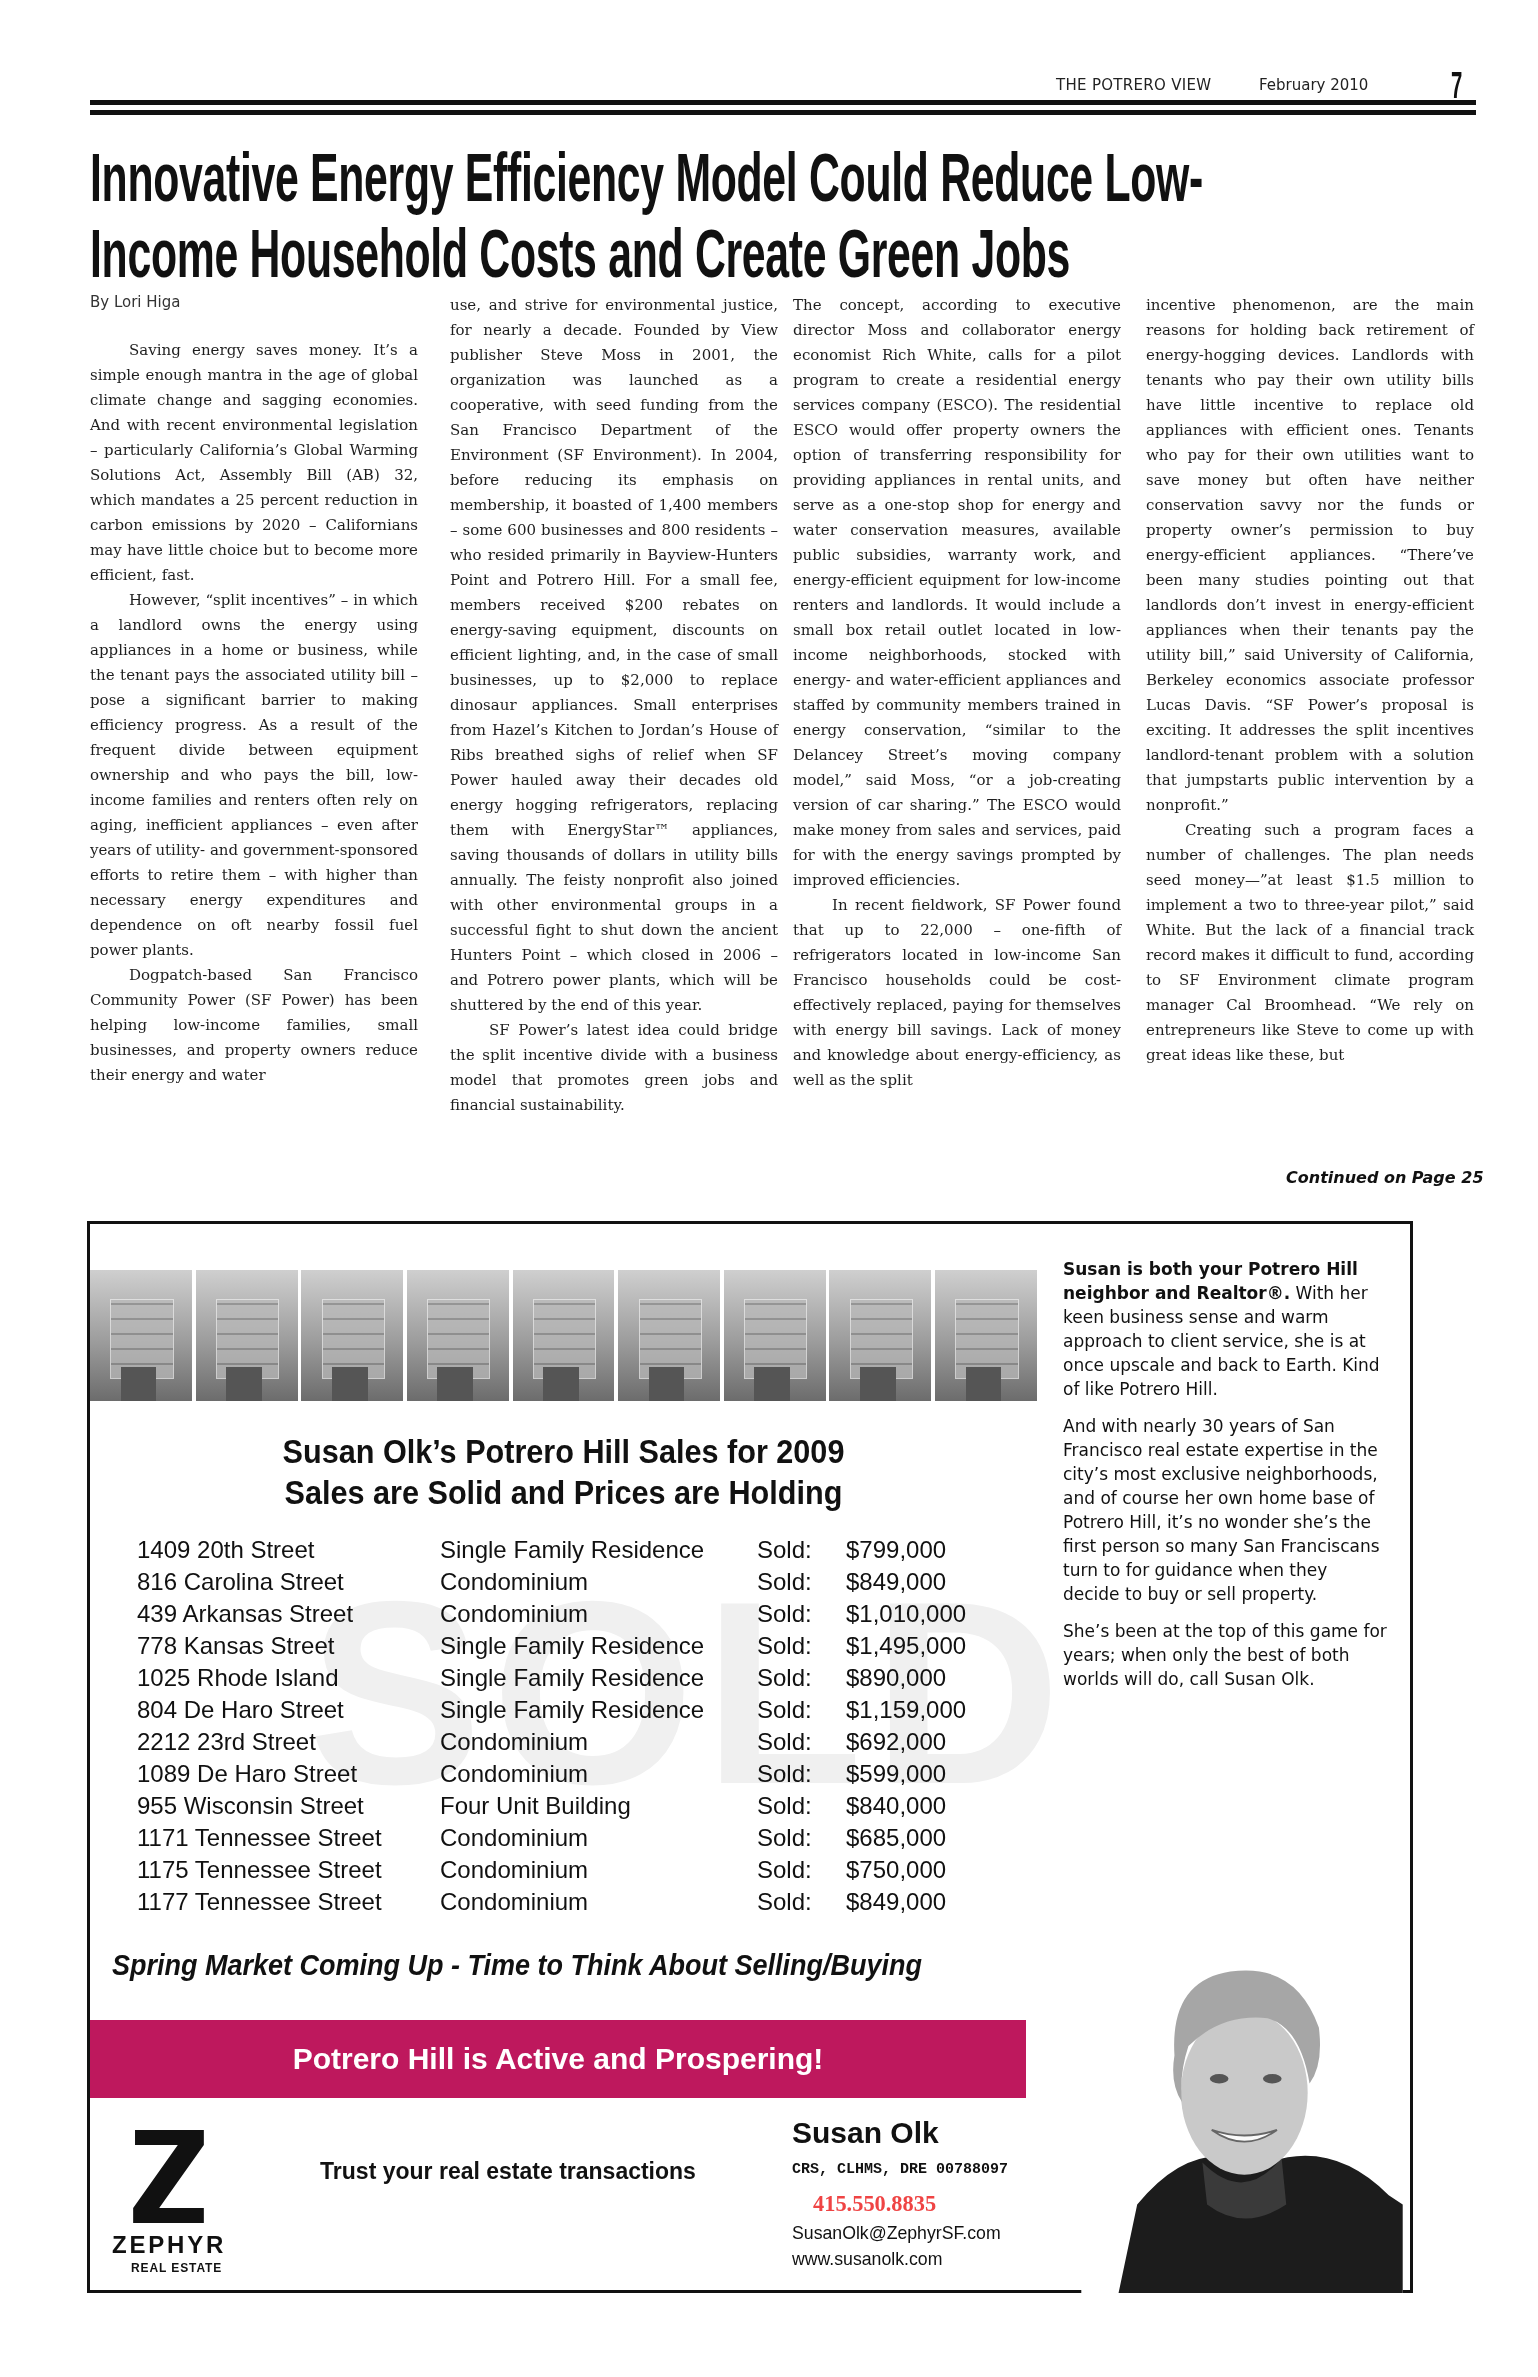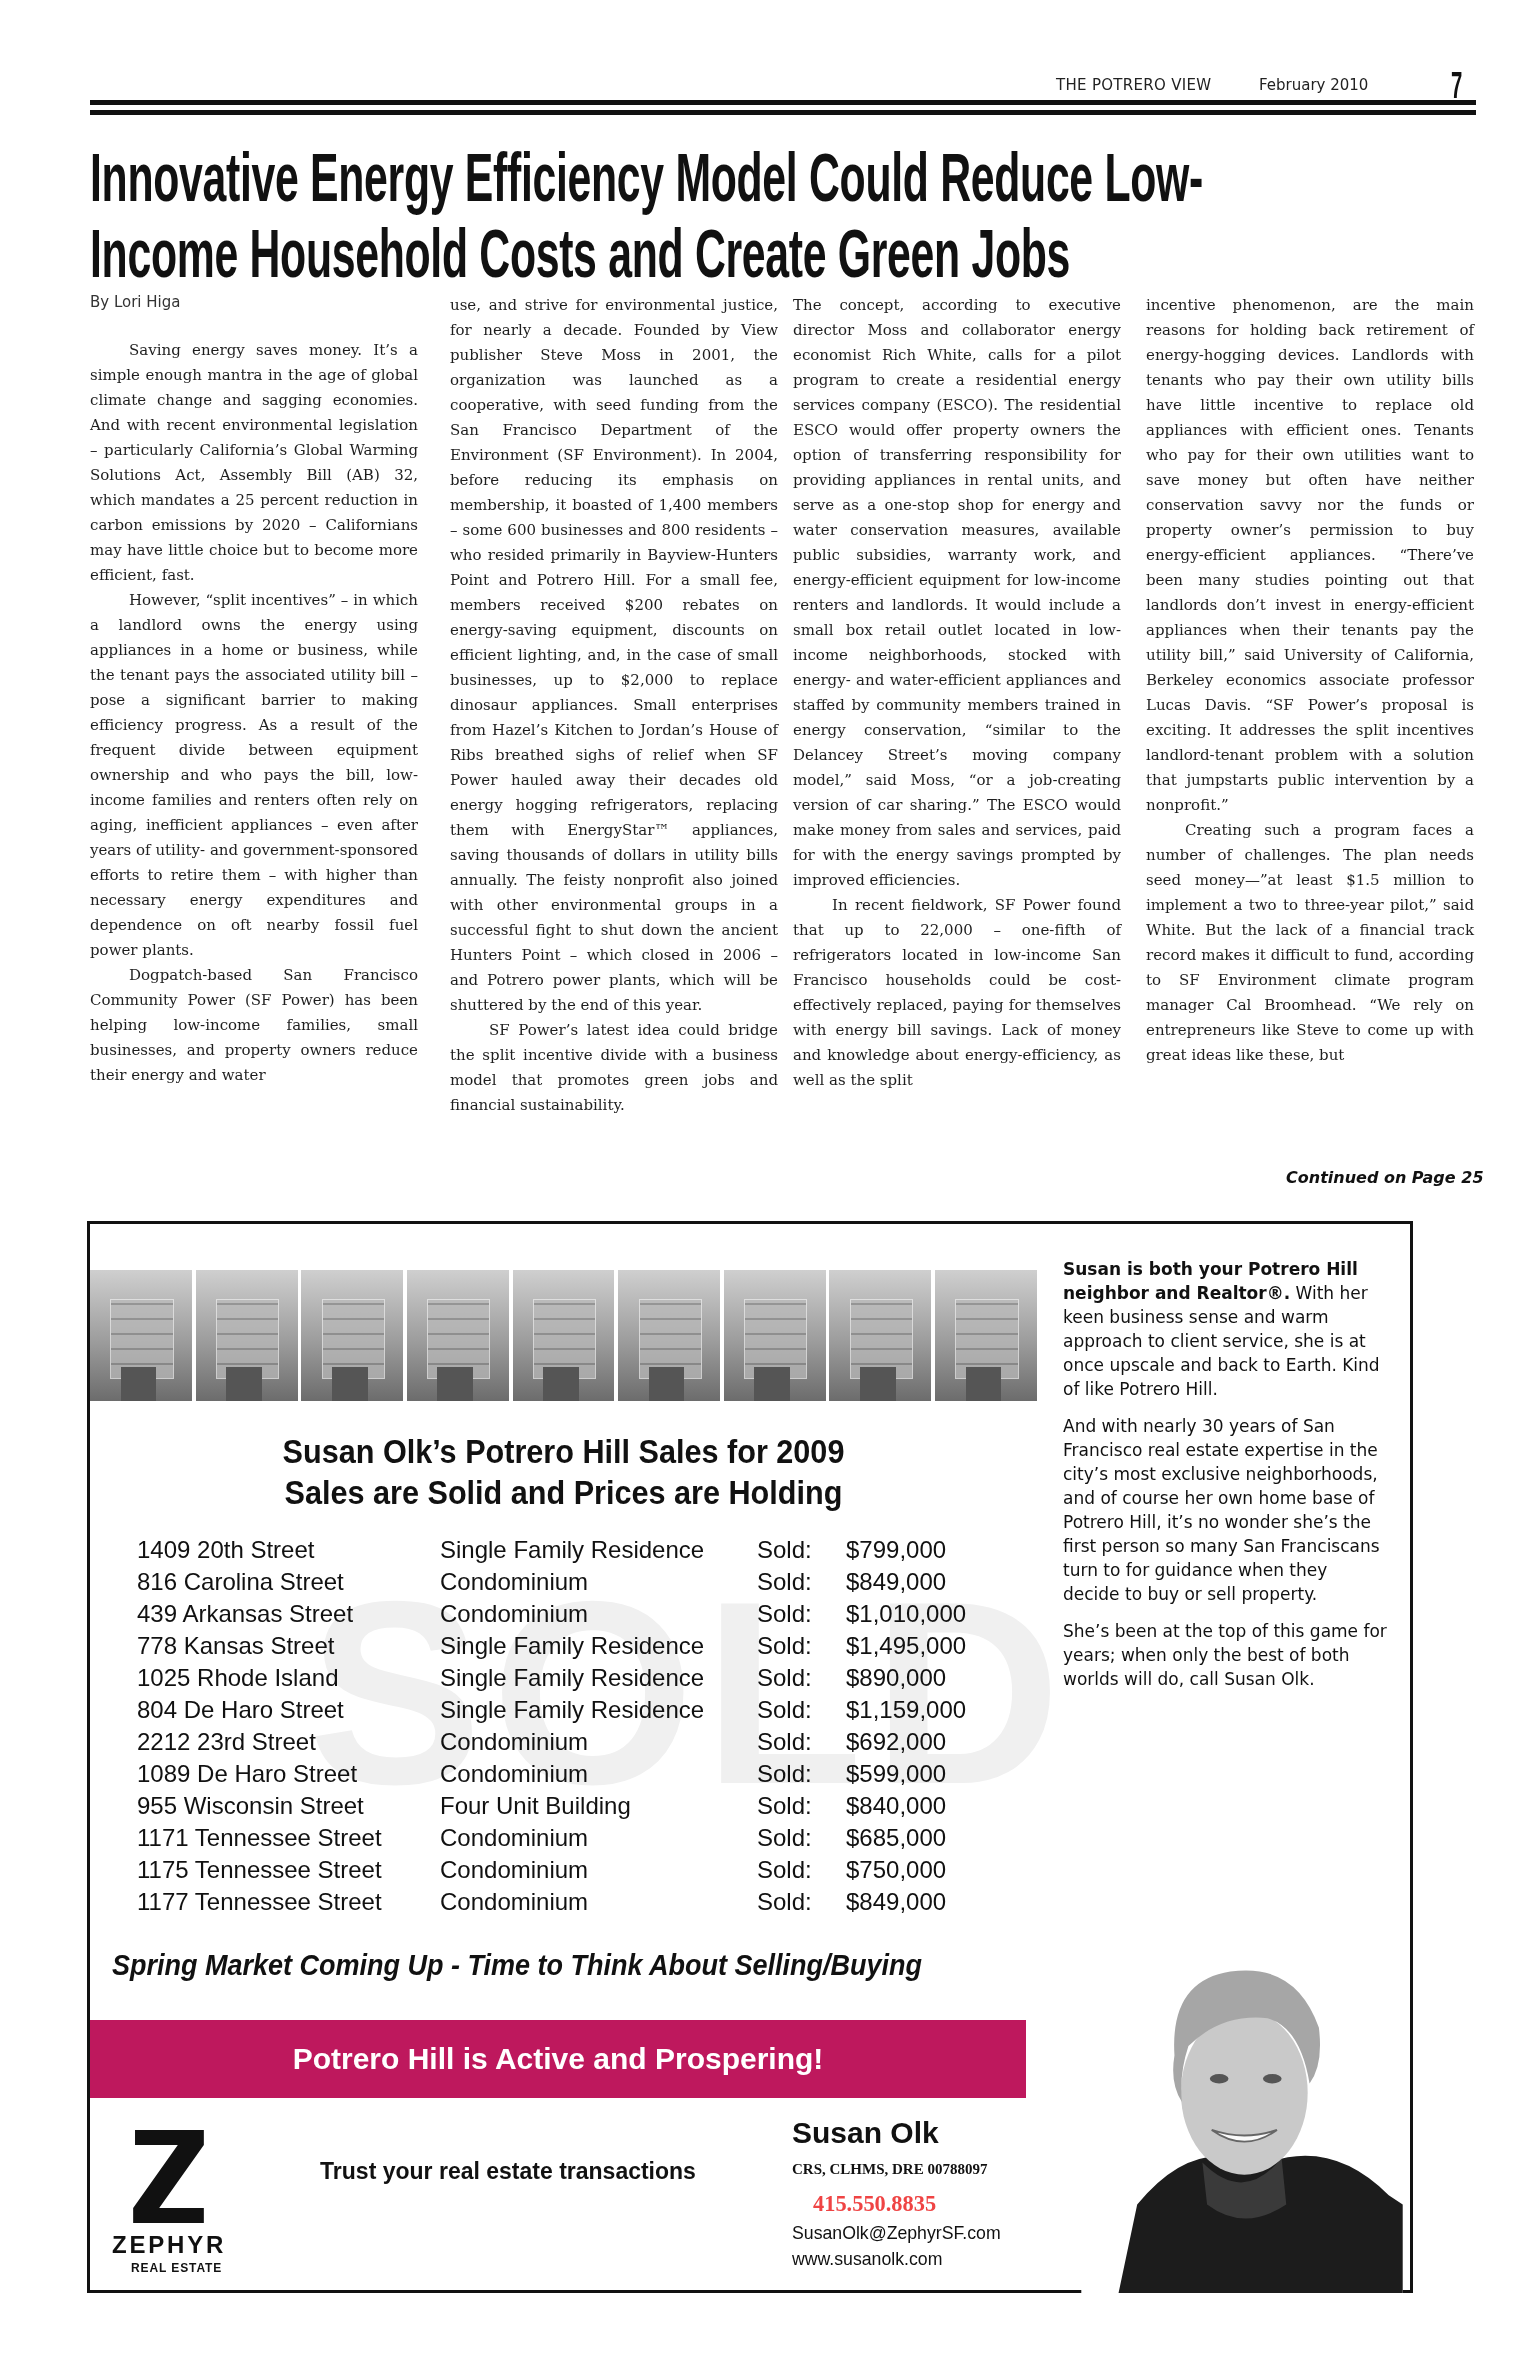--- a/index.html
+++ b/index.html
@@ -41,21 +41,21 @@
   .s-type { width: 317px; }
   .s-sold { width: 89px; }
   .s-price { width: 103px; }
   .spring { left: 112px; top: 1948px; font-family: "Liberation Sans", sans-serif; font-weight: bold; font-style: italic; font-size: 30px; color: #111; transform: scaleX(0.9); transform-origin: left top; }
   .black-band { left: 90px; top: 2020px; width: 936px; height: 78px; background: #be185d; color: #fff; display: flex; align-items: center; justify-content: center; font-family: "Liberation Sans", sans-serif; font-weight: bold; font-size: 30px; }
   .zephyr-z { left: 131px; top: 2130px; width: 75px; height: 93px; }
   .zephyr-name { left: 112px; top: 2231px; font-family: "Liberation Sans", sans-serif; font-weight: bold; font-size: 24px; letter-spacing: 2.8px; color: #111; }
   .zephyr-sub { left: 131px; top: 2261px; font-family: "Liberation Sans", sans-serif; font-weight: bold; font-size: 12px; letter-spacing: 0.9px; color: #111; }
   .trust { left: 298px; top: 2153px; width: 420px; text-align: center; font-family: "Liberation Sans", sans-serif; font-weight: bold; font-size: 23px; line-height: 37px; color: #111; }
   .agent-name { left: 792px; top: 2116px; font-family: "Liberation Sans", sans-serif; font-weight: bold; font-size: 30px; color: #111; }
-  .agent-creds { left: 792px; top: 2161px; font-family: Liberation Serif, serif; font-weight: bold; font-size: 15px; color: #111; }
+  .agent-creds { left: 792px; top: 2161px; font-family: Liberation Mono, monospace; font-weight: bold; font-size: 15px; color: #111; }
   .agent-phone { left: 792px; top: 2191px; font-family: Liberation Serif, serif; font-weight: bold; font-size: 22.4px; color: #ef4444; margin-left: 21px; }
   .agent-email { left: 792px; top: 2223px; font-family: "Liberation Sans", sans-serif; font-size: 17.7px; color: #111; }
   .agent-web { left: 792px; top: 2249px; font-family: "Liberation Sans", sans-serif; font-size: 17.7px; color: #111; }
   .bio { left: 1063px; top: 1257px; width: 326px; font-family: "DejaVu Sans", sans-serif; font-size: 17px; line-height: 24px; color: #111; }
   .bio p { margin: 0 0 13px 0; }
   .bio b { font-weight: bold; }
   .portrait { left: 1081px; top: 1925px; width: 322px; height: 368px; overflow: hidden; }
 </style>
 </head>
 <body>

